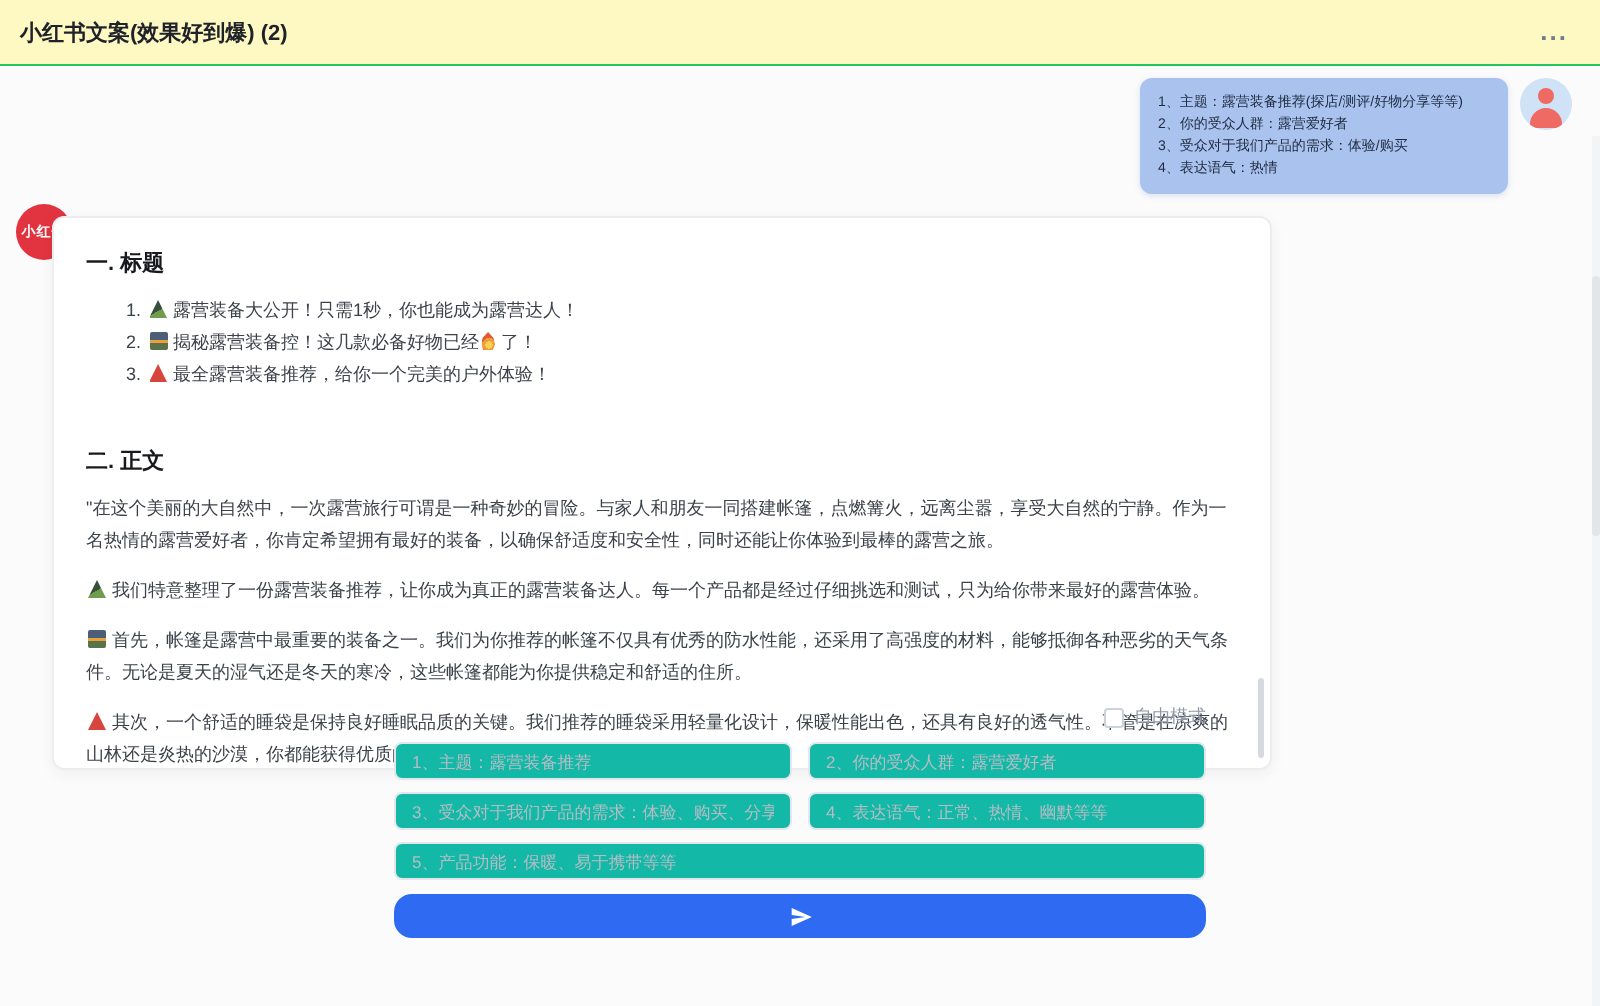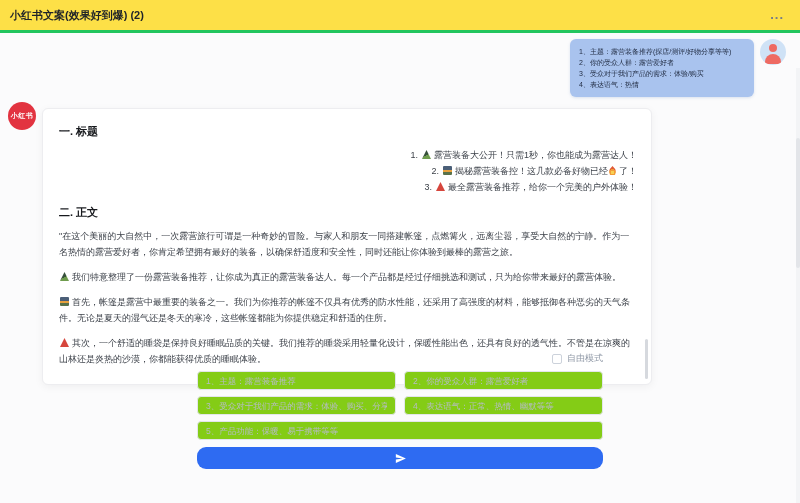--- a/index.html
+++ b/index.html
@@ -4,22 +4,22 @@
 <style>
   html,body{margin:0;padding:0;}
   body{
     width:800px;height:503px;position:relative;overflow:hidden;
     background:#fbfbfc;
     font-family:"Liberation Sans","DejaVu Sans",sans-serif;
     -webkit-font-smoothing:antialiased;
   }
   
   .titlebar{
-    position:absolute;top:0;left:0;right:0;height:33px;background:#fde047;
-    border-bottom:3px solid #22c55e;display:flex;align-items:center;
+    position:absolute;top:0;left:0;right:0;height:33px;background:#fef9c3;
+    border-bottom:1px solid #22c55e;display:flex;align-items:center;
     justify-content:space-between;padding:0 16px 0 10px;box-sizing:border-box;z-index:5;
   }
   .titlebar .title{font-size:11px;font-weight:bold;color:#1f2329;}
   .ellipsis-glyph{color:#757c88;font-size:13px;font-weight:bold;letter-spacing:1px;line-height:10px;cursor:pointer;}
   
   .chat{position:absolute;top:34px;left:0;right:0;bottom:0;}
   .user-row{position:absolute;top:5px;right:14px;display:flex;align-items:flex-start;}
   .bubble{
     background:#a9c3ee;border-radius:6px;padding:7px 9px;margin-right:6px;
     width:166px;font-size:7px;line-height:11px;color:#1f2a40;
@@ -33,27 +33,27 @@
   }
   .user-avatar::after{ 
     content:"";position:absolute;left:5px;top:15px;width:16px;height:10px;border-radius:8px 8px 0 0;background:#ee6a62;
   }
   .brand-avatar{
     position:absolute;left:8px;top:68px;width:28px;height:28px;border-radius:50%;
     background:#e23340;color:#fff;font-size:7px;font-weight:bold;
     display:flex;align-items:center;justify-content:center;letter-spacing:.5px;
   }
   .card{
-    position:absolute;left:42px;top:74px;width:610px;height:277px;box-sizing:border-box;
+    position:absolute;left:26px;top:74px;width:610px;height:277px;box-sizing:border-box;
     background:#fff;border:1px solid #ededf0;border-radius:6px;
     box-shadow:0 2px 8px rgba(0,0,0,.05);
     padding:10px 14px 0 16px;overflow:hidden;
   }
   .card h3{font-size:11px;font-weight:bold;color:#17191d;margin:5px 0 8px;}
-  .title-list{list-style:none;margin:0 0 10px;padding:0 0 0 20px;text-align:right;}
+  .title-list{list-style:none;margin:0 0 28px;padding:0 0 0 20px;}
   .title-list li{font-size:9px;line-height:16px;color:#3d424a;}
   .num{margin-right:3px;}
   .card p{font-size:9px;line-height:16px;color:#3d424a;margin:0 0 9px;}
   .scroll-thumb{position:absolute;right:3px;bottom:5px;width:3px;height:40px;border-radius:2px;background:#d6d9de;}
   .page-scrollbar{position:absolute;top:34px;right:0;bottom:0;width:4px;background:#f3f4f6;}
   .page-scrollbar .pthumb{position:absolute;top:70px;right:0;width:4px;height:130px;border-radius:2px;background:#e3e5e9;}
   
   .emoji{display:inline-block;width:9px;height:9px;margin:0 3px 0 1px;vertical-align:-1px;background-repeat:no-repeat;}
   .camping-emoji{background:linear-gradient(150deg,#37503c 55%,#6f9c4e 55%);clip-path:polygon(50% 0,100% 100%,0 100%);}
   .sunrise-emoji{background:linear-gradient(180deg,#4b5f78 45%,#e8a13d 45% 62%,#59724a 62%);border-radius:1px;}
@@ -66,21 +66,21 @@
     clip-path:polygon(50% 0,88% 32%,100% 68%,84% 100%,16% 100%,0 68%,12% 32%);}
   
   .bottom-form{position:absolute;left:50%;transform:translateX(-50%);top:352px;width:406px;z-index:6;}
   .free-mode{display:flex;justify-content:flex-end;align-items:center;gap:5px;
     font-size:9px;color:#8f98a6;margin-bottom:6px;cursor:pointer;}
   .checkbox{width:10px;height:10px;box-sizing:border-box;border:1px solid #ccd2db;border-radius:2px;background:#fff;}
   .fields{display:grid;grid-template-columns:1fr 1fr;gap:6px 8px;}
   .fields input{
     height:19px;border:1px solid #e3e6ea;border-radius:4px;padding:0 8px;
     font-size:8.5px;color:#3d424a;outline:none;box-sizing:border-box;width:100%;
-    font-family:inherit;background:#84cc16;
+    font-family:inherit;background:#14b8a6;
   }
   .fields input::placeholder{color:#b6bcc6;}
   .fields input.full{grid-column:1 / -1;}
   .send-btn{
     margin-top:7px;width:100%;height:22px;background:#2e6bf2;border:none;border-radius:9px;
     display:flex;align-items:center;justify-content:center;cursor:pointer;
   }
   .send-btn svg{display:block;}
 </style>
 </head>

